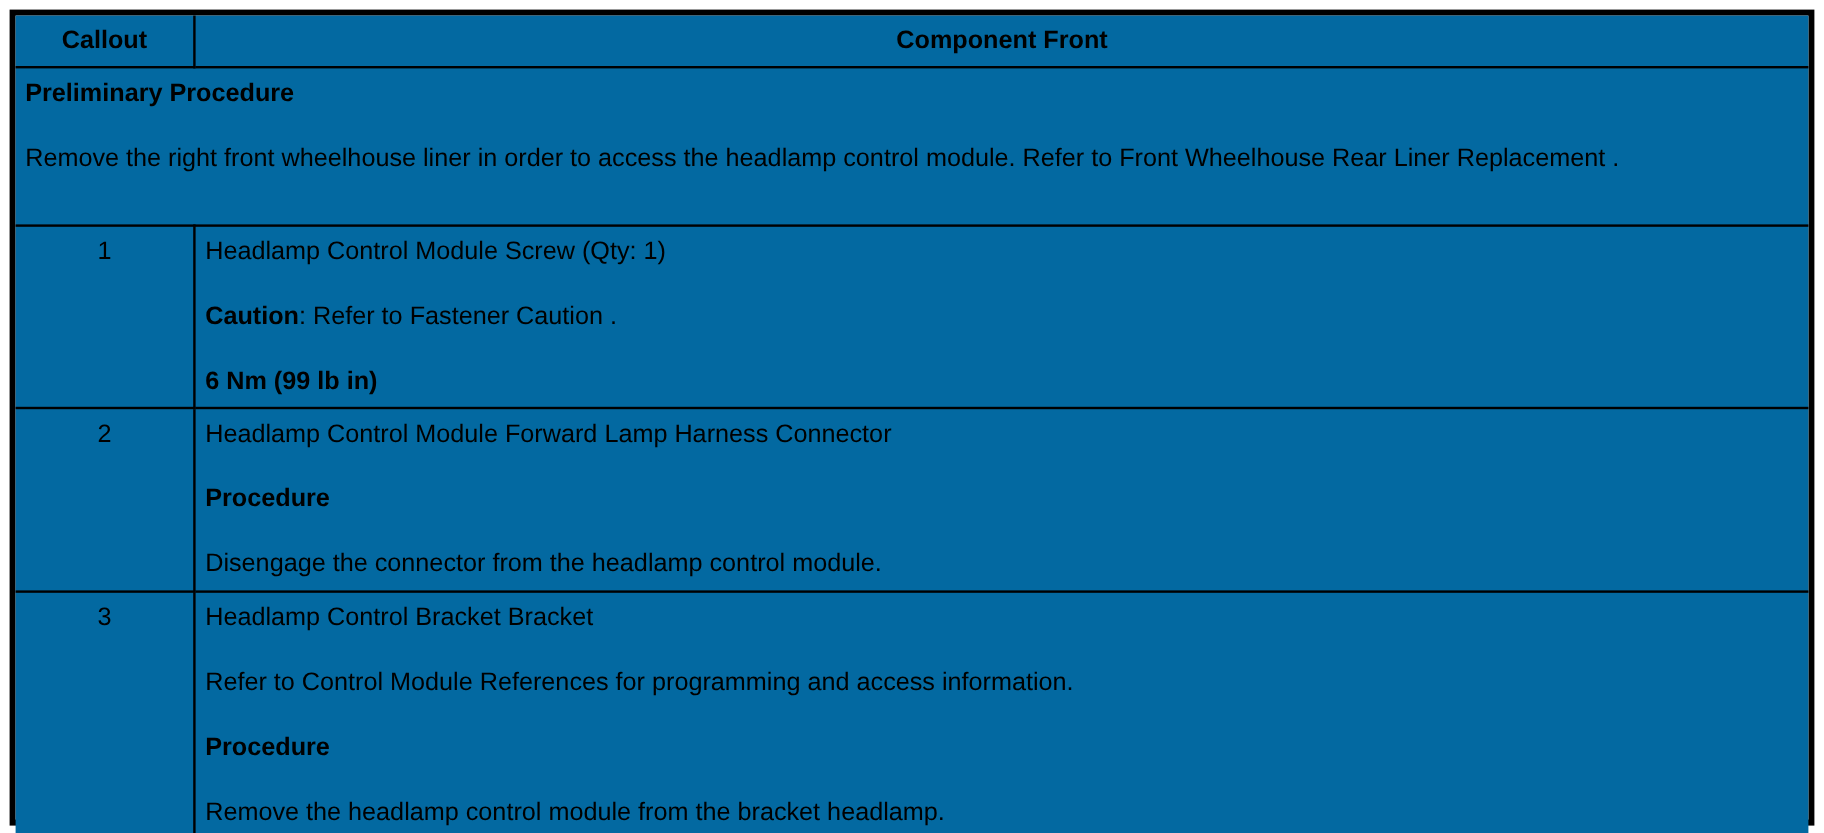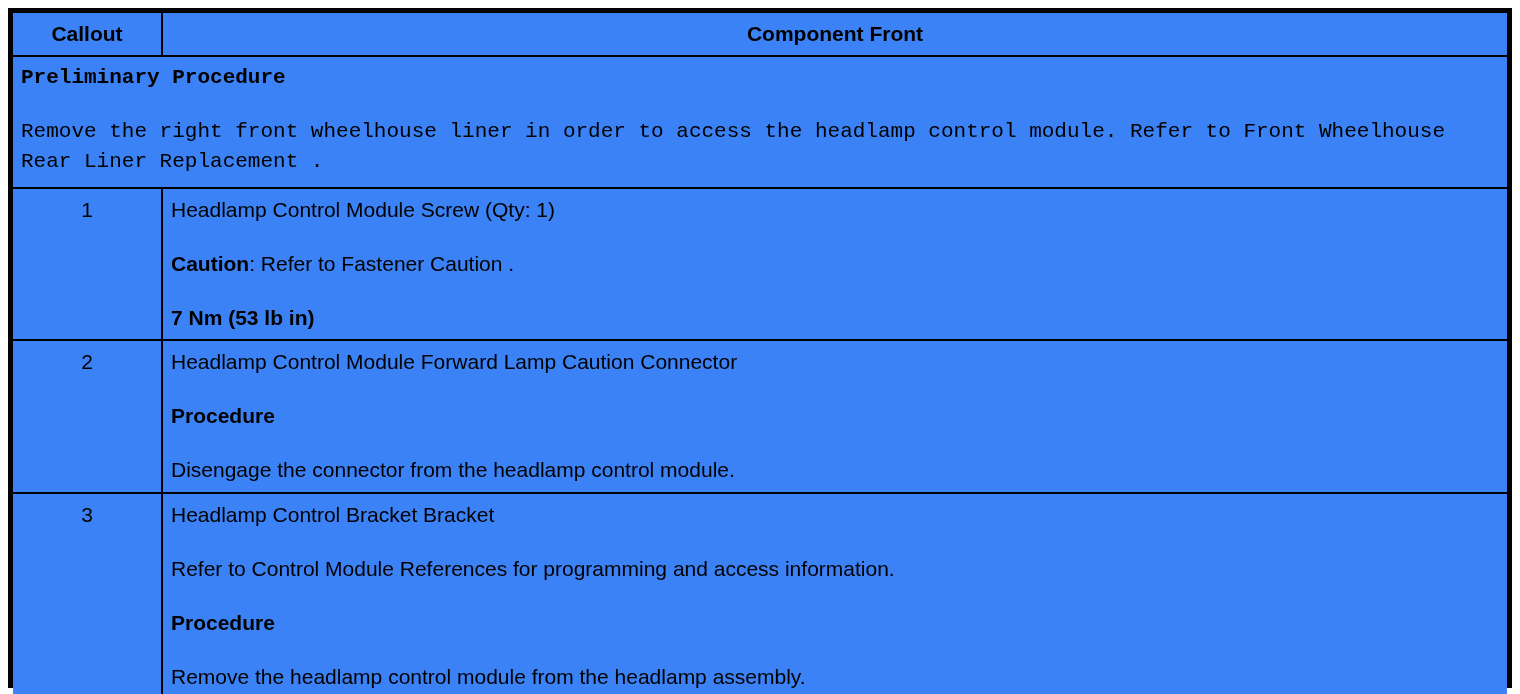--- a/index.html
+++ b/index.html
@@ -26,21 +26,21 @@
     table-layout: fixed;
     width: 100%;
     height: 100%;
     font-size: 21px;
     line-height: 30px;
   }
   table.doc-table td, table.doc-table th {
     border: 2px solid #000000;
     padding: 6px 8px;
     vertical-align: top;
-    background: #3b82f6;
+    background: #0369a1;
   }
   
   table.doc-table tr:first-child > * { border-top: none; }
   table.doc-table tr:last-child  > * { border-bottom: none; }
   table.doc-table tr > *:first-child { border-left: none; }
   table.doc-table tr > *:last-child  { border-right: none; }
 
   th.hdr {
     font-weight: bold;
     text-align: center;
@@ -56,21 +56,21 @@
   }
   td.prelim-cell p, td.component-cell p {
     margin: 0 0 24px 0;
   }
   td.prelim-cell p:last-child, td.component-cell p:last-child {
     margin-bottom: 0;
   }
   .b { font-weight: bold; }
 
   tr.hdr-row       { height: 32px;  }
-  tr.prelim-row    { height: 132px; font-family: Liberation Mono, monospace; }
+  tr.prelim-row    { height: 132px; }
   tr.item-row-1    { height: 150px; }
   tr.item-row-2    { height: 153px; }
   tr.item-row-3    { height: auto;  }
 </style>
 </head>
 <body>
 
 <div class="doc-table-wrap">
   <table class="doc-table">
     <colgroup>
@@ -89,37 +89,37 @@
         <p class="b">Preliminary Procedure</p>
         <p>Remove the right front wheelhouse liner in order to access the headlamp control module. Refer to Front Wheelhouse Rear Liner Replacement .</p>
       </td>
     </tr>
 
     <tr class="item-row-1">
       <td class="callout-cell">1</td>
       <td class="component-cell">
         <p><span>Headlamp Control Module Screw (Qty: 1)</span></p>
         <p><span class="b">Caution</span><span>: Refer to Fastener Caution .</span></p>
-        <p><span class="b">7 Nm (53 lb in)</span></p>
+        <p><span class="b">6 Nm (99 lb in)</span></p>
       </td>
     </tr>
 
     <tr class="item-row-2">
       <td class="callout-cell">2</td>
       <td class="component-cell">
-        <p><span>Headlamp Control Module Forward Lamp Caution Connector</span></p>
+        <p><span>Headlamp Control Module Forward Lamp Harness Connector</span></p>
         <p><span class="b">Procedure</span></p>
         <p><span>Disengage the connector from the headlamp control module.</span></p>
       </td>
     </tr>
 
     <tr class="item-row-3">
       <td class="callout-cell">3</td>
       <td class="component-cell">
         <p><span>Headlamp Control Bracket Bracket</span></p>
         <p><span>Refer to Control Module References for programming and access information.</span></p>
         <p><span class="b">Procedure</span></p>
-        <p><span>Remove the headlamp control module from the headlamp assembly.</span></p>
+        <p><span>Remove the headlamp control module from the bracket headlamp.</span></p>
       </td>
     </tr>
   </tbody>
     </table>
 </div>
 
 </body></html>

